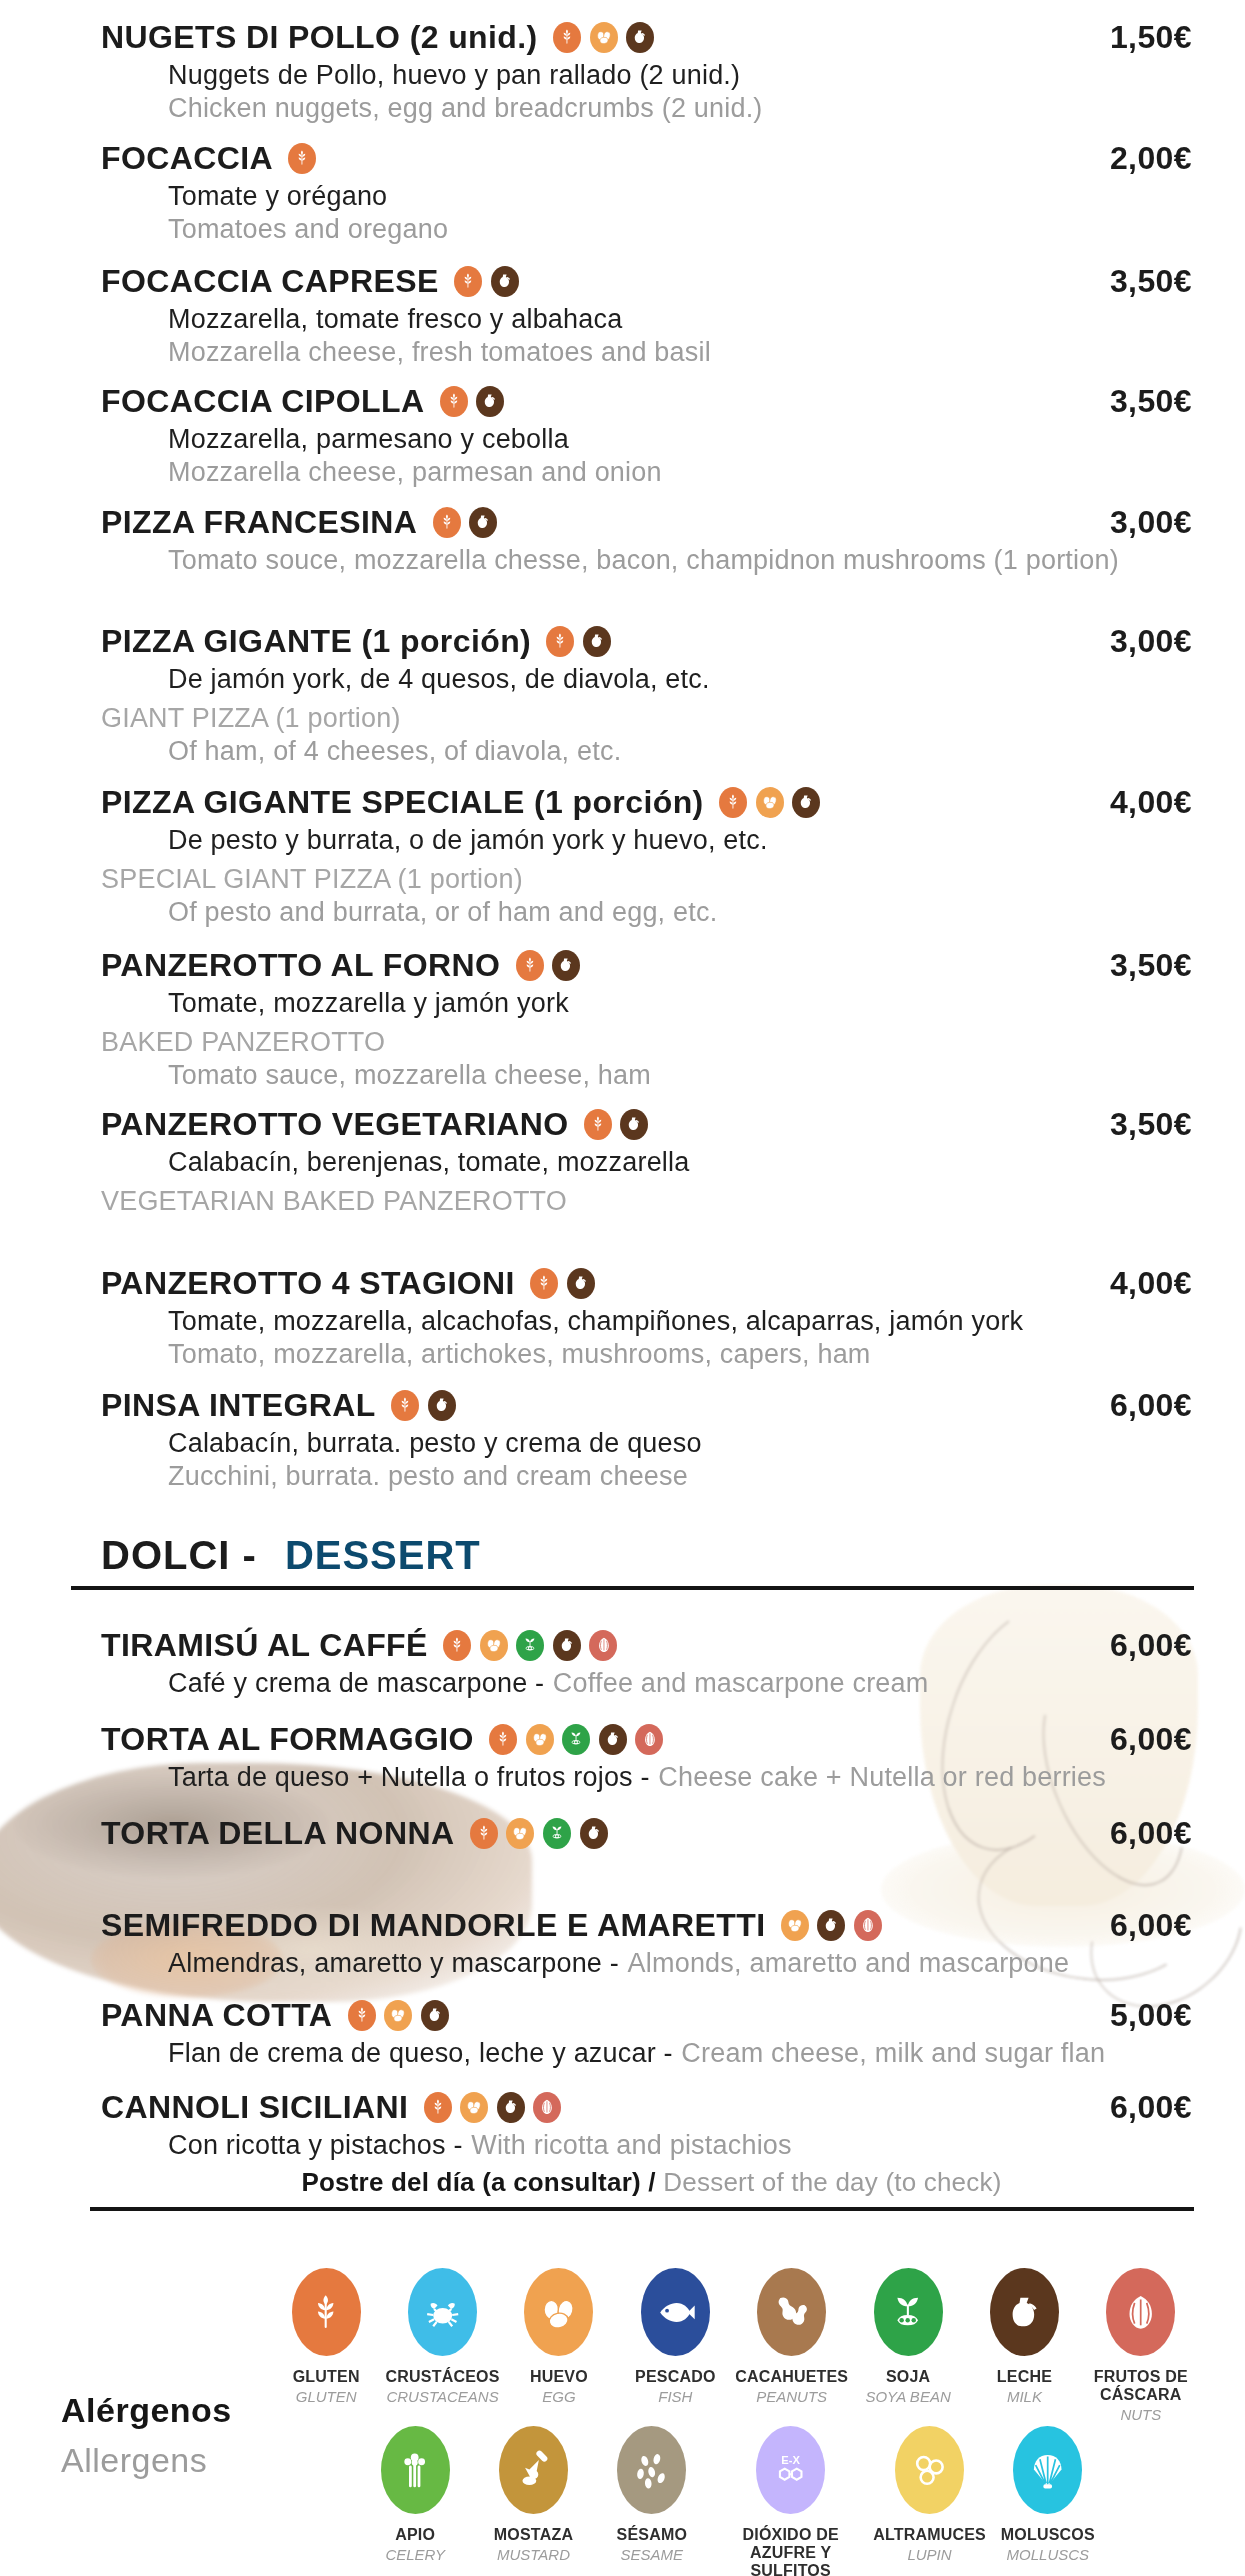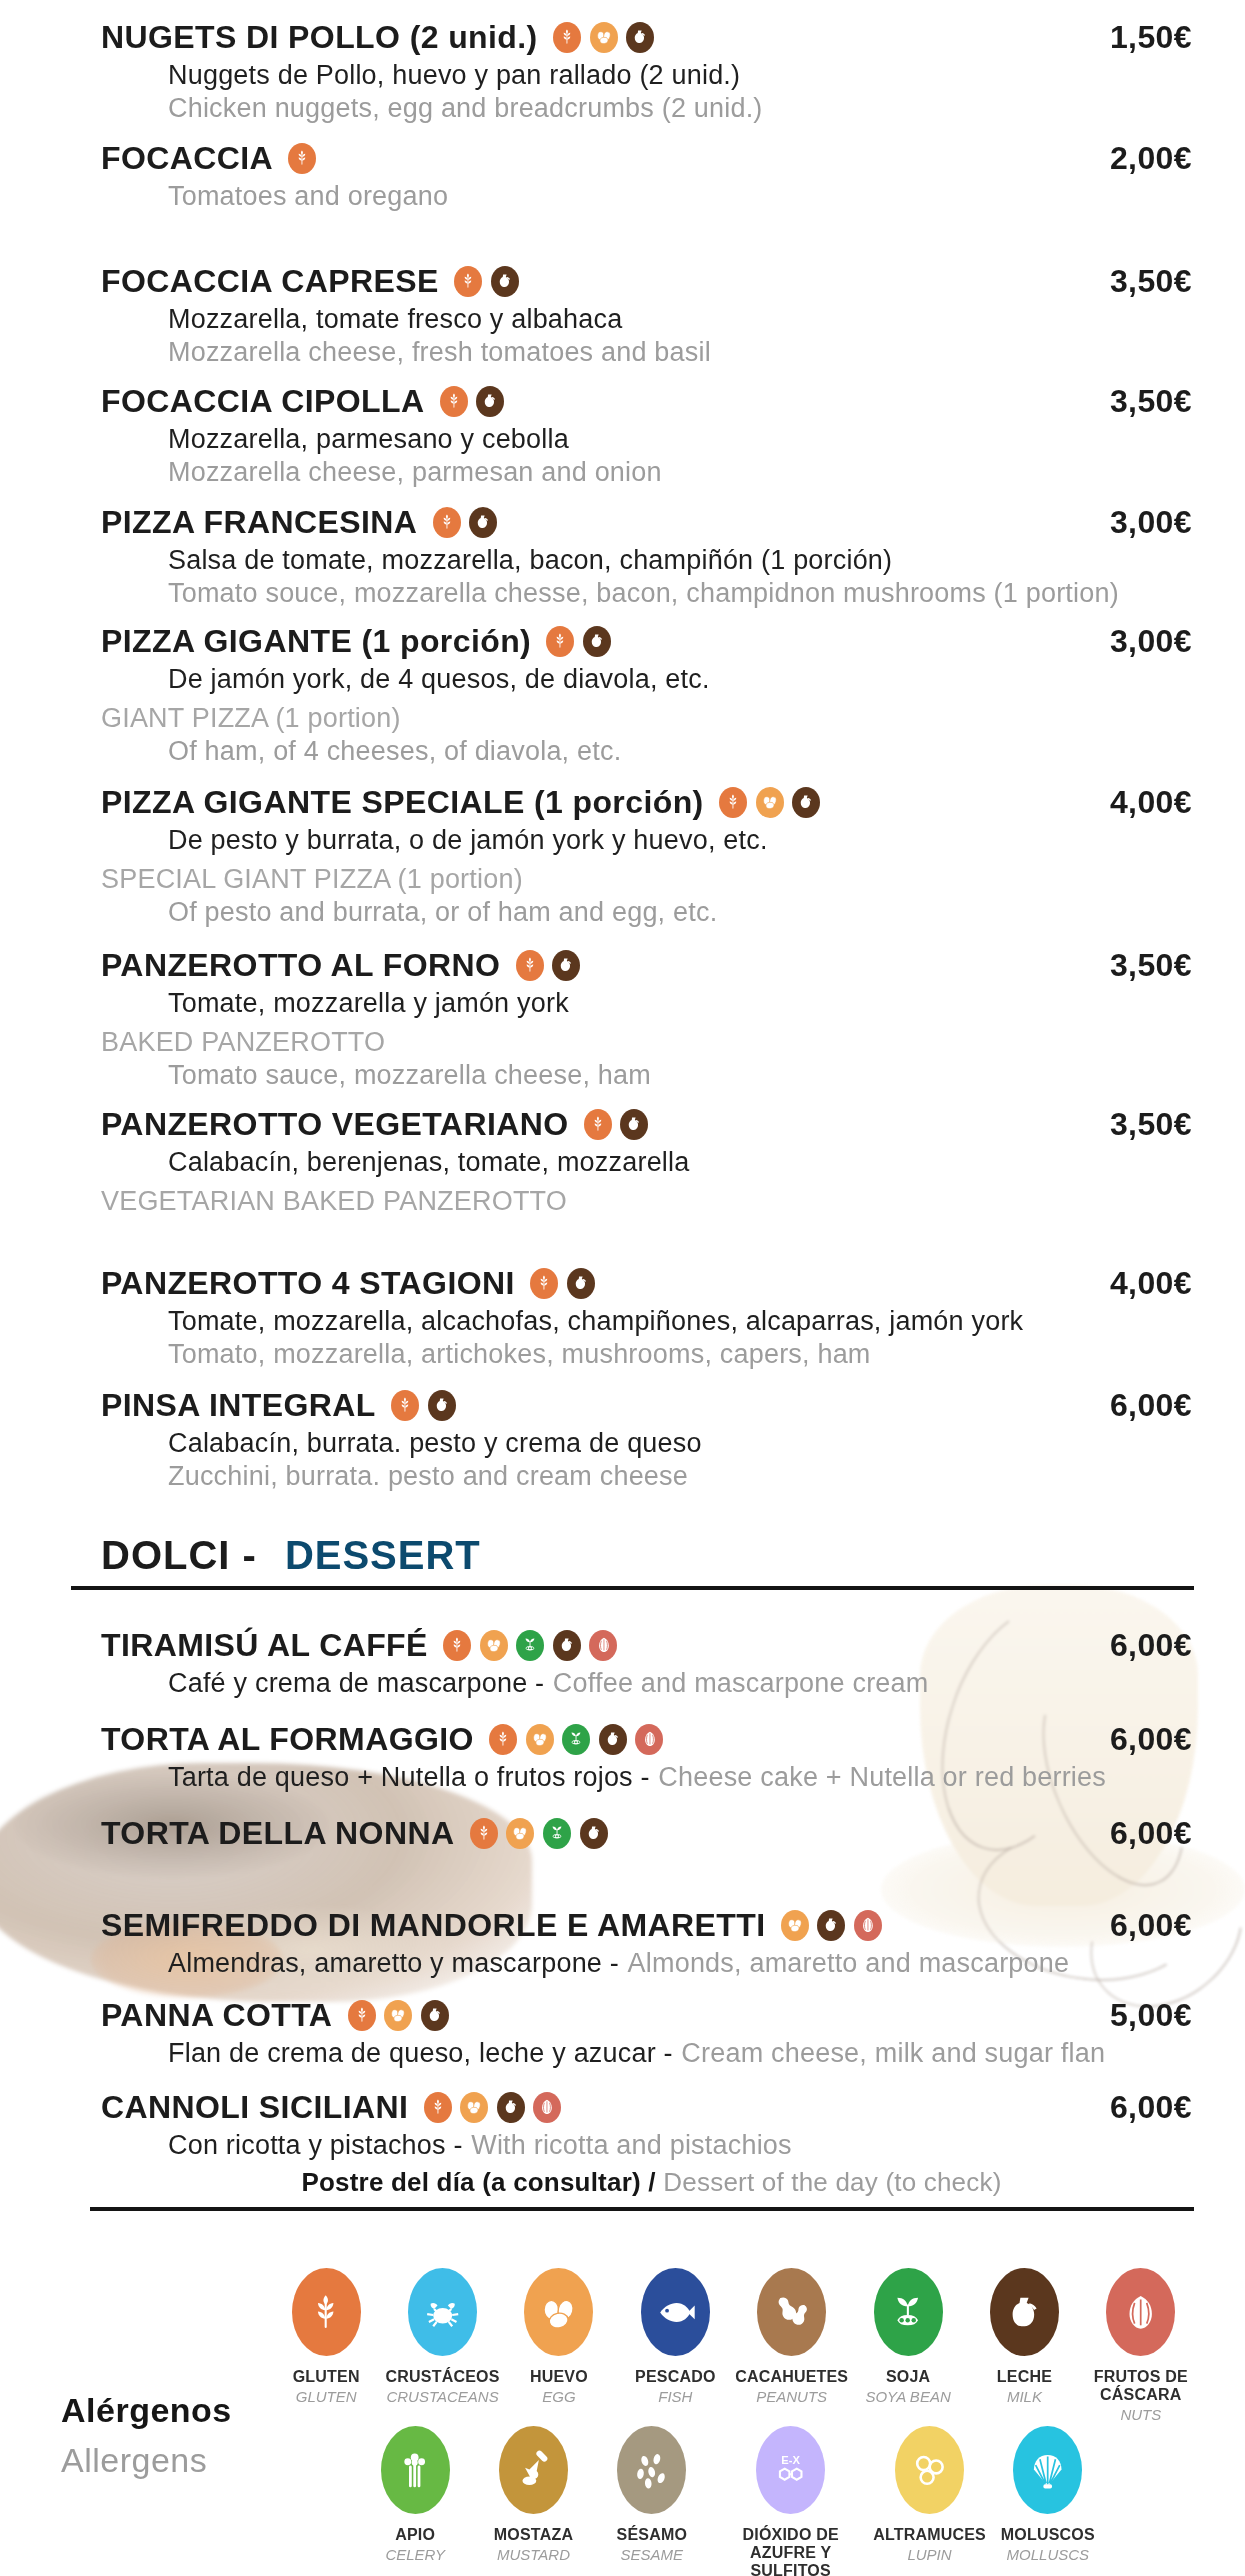--- a/index.html
+++ b/index.html
@@ -136,20 +136,21 @@
                 <path d="M15 13c5 .5 8 3.5 8.5 8.5C18.5 21 15.5 18 15 13z"></path>
                 <path d="M33 13c-5 .5-8 3.5-8.5 8.5c5-.5 8-3.5 8.5-8.5z"></path>
                 <path d="M15 23c5 .5 8 3.5 8.5 8.5c-5-.5-8-3.5-8.5-8.5z"></path>
                 <path d="M33 23c-5 .5-8 3.5-8.5 8.5c5-.5 8-3.5 8.5-8.5z"></path>
               </g>
             </svg>
           </span>
         </span>
         <span class="price">2,00€</span>
       </div>
+    <div class="des">Tomate y orégano</div>
     <div class="des den">Tomatoes and oregano</div>
   </div>
   <div class="item" style="top:259px">
     <div class="trow">
         <span class="title">FOCACCIA CAPRESE</span>
         <span class="icons">
           <span class="aicon" style="background: rgb(229, 121, 63);">
             <svg viewBox="0 0 48 48">
               <g fill="#fff">
                 <rect x="22.8" y="12" width="2.4" height="30" rx="1.2"></rect>
@@ -225,21 +226,20 @@
             <svg viewBox="0 0 48 48">
               <g fill="#fff">
                 <path d="M19 7h9.5l-2.2 6.2c5.2 2 8.7 7 8.7 13.3c0 7.8-4.6 13.5-11 13.5h-3.5c-6.4 0-10.5-5.7-10.5-13.5c0-6.3 3.2-11.3 8-13.3L19 7z"></path>
                 <path d="M29.5 13.5c3.8.8 6.8 3 8.3 6.1l-3 1.6c-1.2-2.6-3.2-4.4-6-5.2z"></path>
               </g>
             </svg>
           </span>
         </span>
         <span class="price">3,00€</span>
       </div>
-    <div class="des">Salsa de tomate, mozzarella, bacon, champiñón (1 porción)</div>
     <div class="des den">Tomato souce, mozzarella chesse, bacon, champidnon mushrooms (1 portion)</div>
   </div>
   <div class="item" style="top:619px">
     <div class="trow">
         <span class="title">PIZZA GIGANTE (1 porción)</span>
         <span class="icons">
           <span class="aicon" style="background: rgb(229, 121, 63);">
             <svg viewBox="0 0 48 48">
               <g fill="#fff">
                 <rect x="22.8" y="12" width="2.4" height="30" rx="1.2"></rect>

